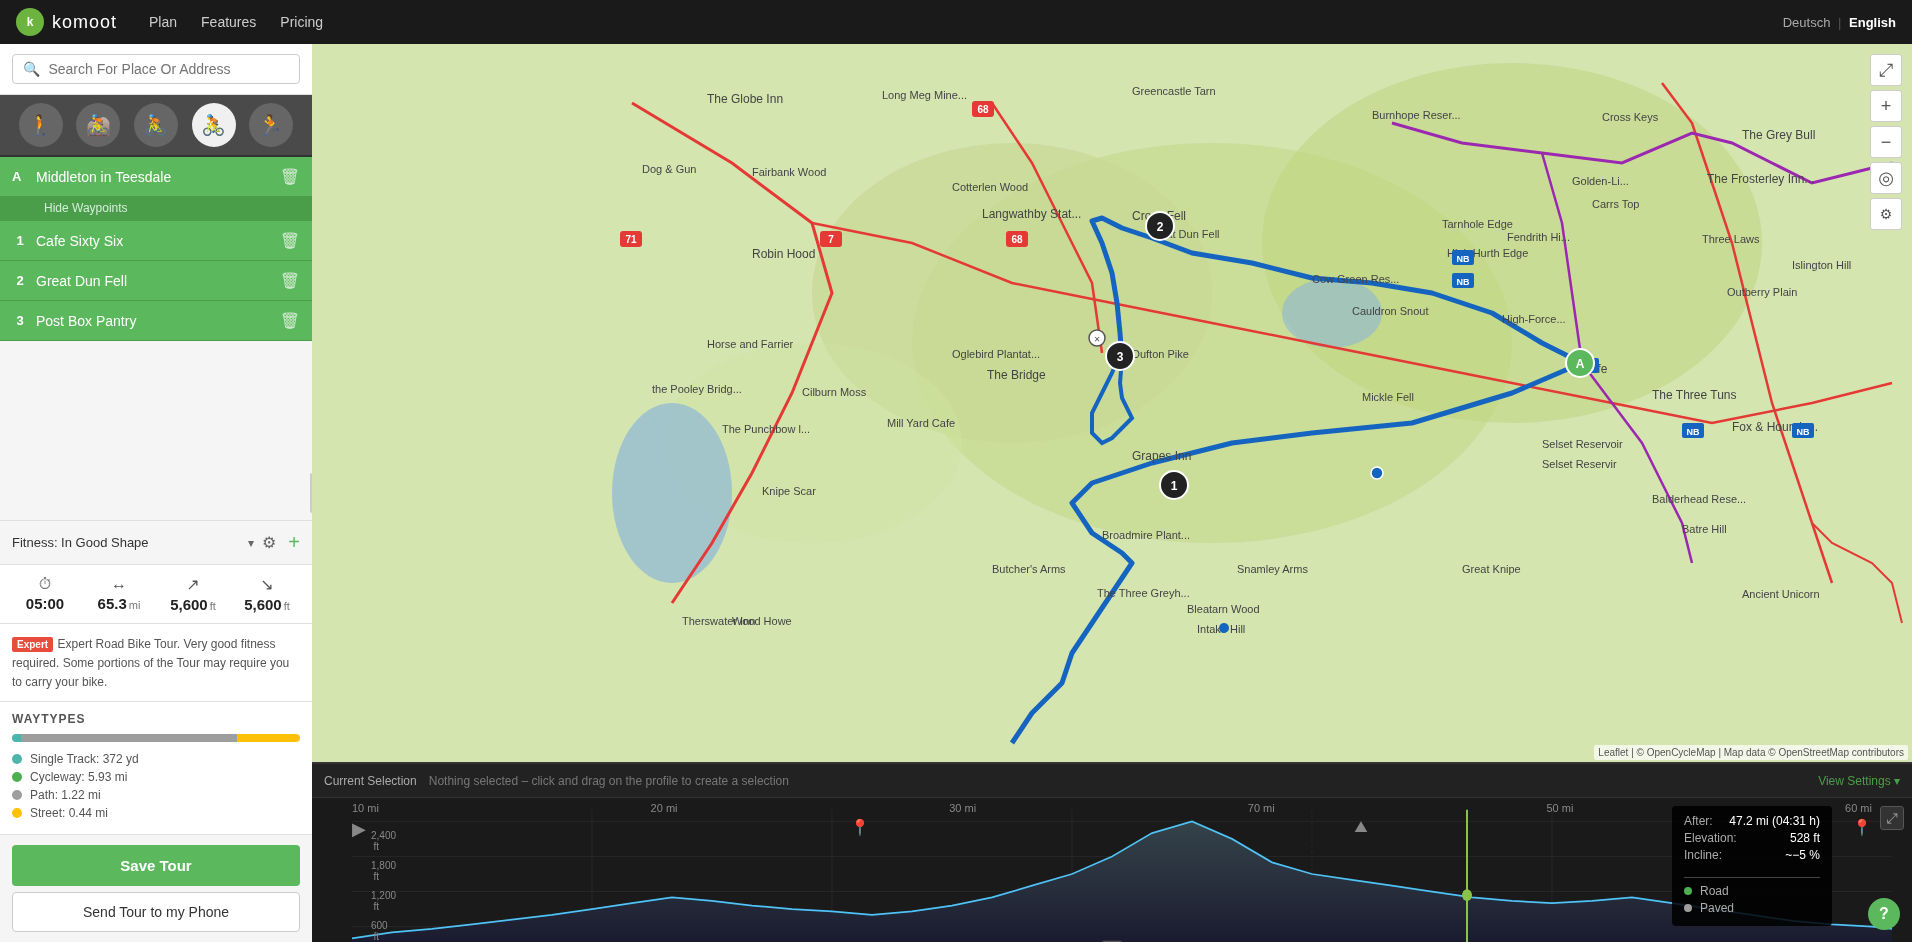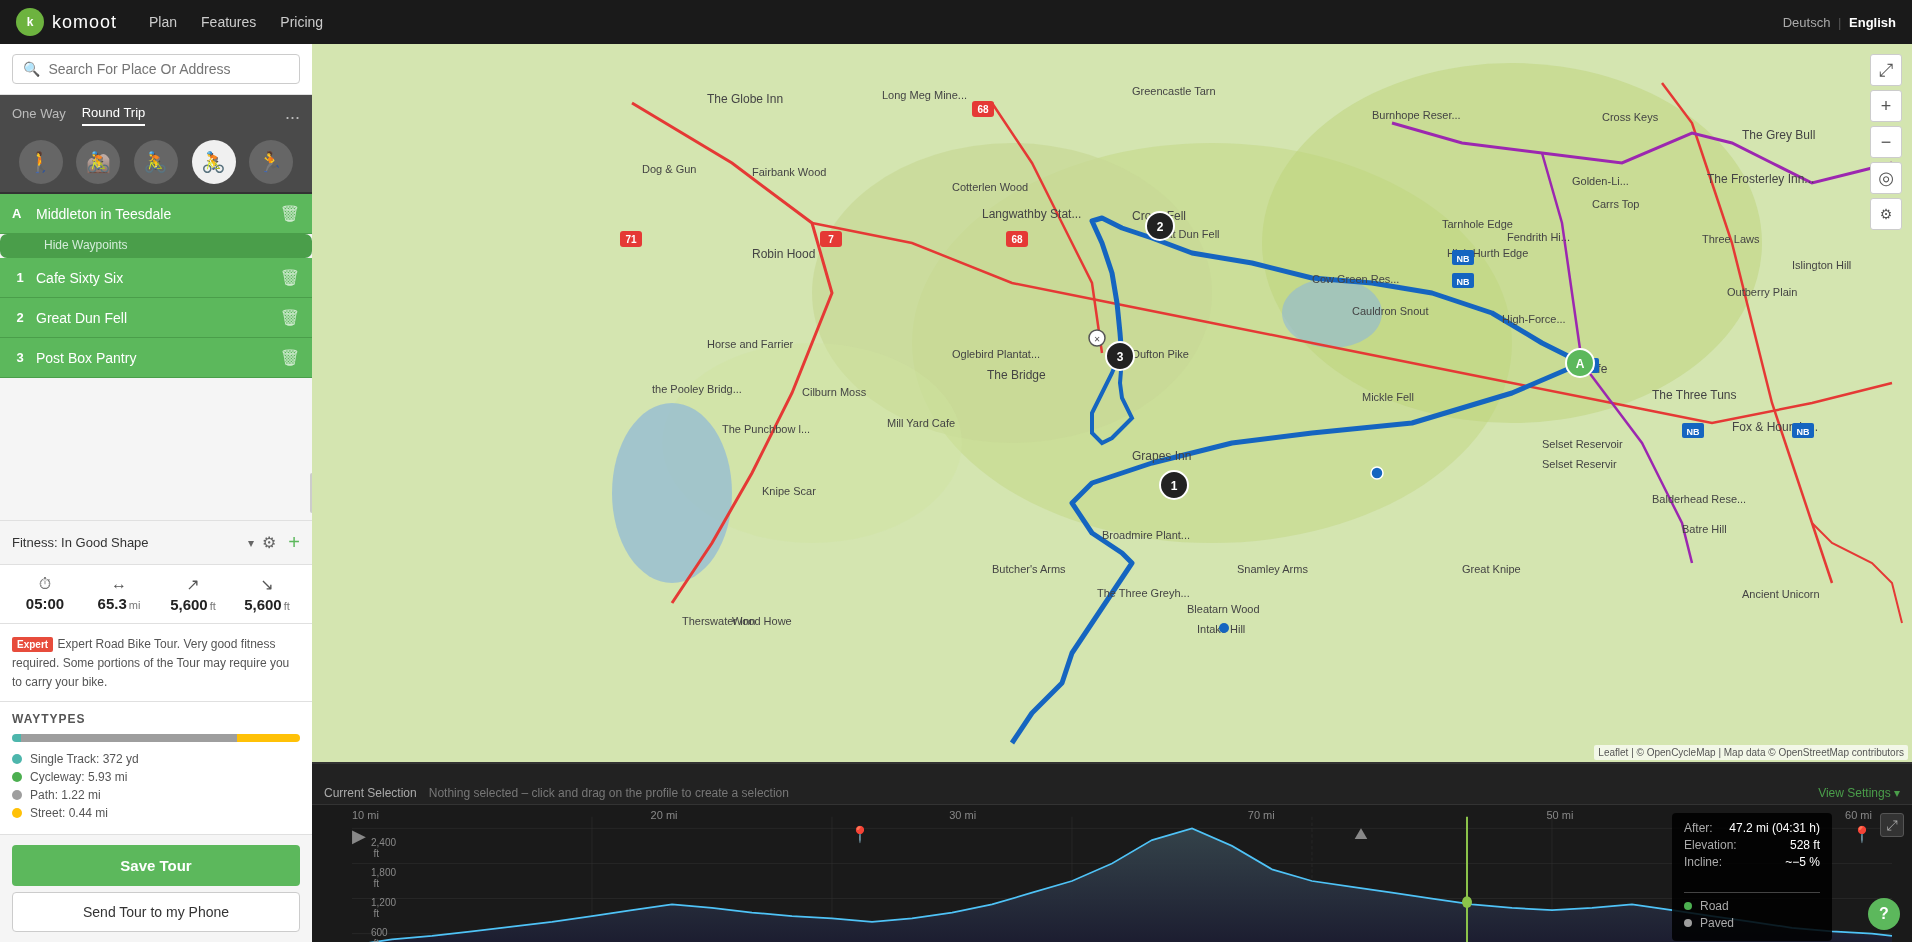--- a/index.html
+++ b/index.html
@@ -146,22 +146,22 @@
       justify-content: center; font-size: 18px; color: #555;
     }
 
     
     #profile-area {
       position: absolute; left: 312px; right: 0; bottom: 0; height: 180px;
       background: #1a1a1a; border-top: 2px solid #333;
     }
 
     #profile-header {
-      display: flex; align-items: flex-end; padding: 4px 12px; background: #222;
-      border-bottom: 1px solid #333; height: 41px;
+      display: flex; align-items: center; padding: 4px 12px; background: #222;
+      border-bottom: 1px solid #333; height: 34px;
     }
     #current-selection-label { color: #aaa; font-size: 12px; margin-right: 12px; }
     #selection-hint { color: #777; font-size: 12px; flex: 1; }
     #view-settings-link { color: #4a9e4a; font-size: 12px; cursor: pointer; }
 
     #profile-chart { position: relative; width: 100%; height: 152px; overflow: hidden; }
     #profile-svg { width: 100%; height: 100%; }
 
     
     #distance-labels {
@@ -241,43 +241,38 @@
 
 <div id="sidebar">
 
   <div id="search-bar">
     <div id="search-input-wrap">
       <span id="search-icon">🔍</span>
       <input type="text" id="search-input" placeholder="Search For Place Or Address" style="">
     </div>
   </div>
 
-  <div id="mode-tabs">
-    <span class="mode-tab">One Way</span>
-    <span class="mode-tab active">Round Trip</span>
-    <span id="mode-more">...</span>
-  </div>
 
   <div id="activity-bar">
     <div class="activity-icon">🚶</div>
     <div class="activity-icon">🚵</div>
     <div class="activity-icon">🚴</div>
     <div class="activity-icon active">🚴</div>
     <div class="activity-icon">🏃</div>
   </div>
 
   <div id="route-section">
 
     <div id="start-point">
       <span id="start-label">A</span>
       <span id="start-name">Middleton in Teesdale</span>
       <button class="wp-delete">🗑</button>
     </div>
 
-    <div style="background:#4a9e4a; padding: 4px 12px 6px 44px; border-radius: 7px;">
+    <div style="background:#4a9e4a; padding: 4px 12px 6px 44px;">
       <button id="hide-waypoints">
         <span id="hide-wp-text">Hide Waypoints</span>
       </button>
     </div>
 
     <div class="waypoint-row">
       <span class="wp-num">1</span>
       <span class="wp-name">Cafe Sixty Six</span>
       <button class="wp-delete">🗑</button>
     </div>
@@ -574,21 +569,21 @@
         <span class="tt-value">47.2 mi (04:31 h)</span>
       </div>
       <div class="tt-row">
         <span class="tt-label">Elevation:</span>
         <span class="tt-value">528 ft</span>
       </div>
       <div class="tt-row">
         <span class="tt-label">Incline:</span>
         <span class="tt-value">~−5 %</span>
       </div>
-      <div style="margin-top:23px;border-top:1px solid #444;padding-top:6px;">
+      <div style="margin-top:15px;border-top:1px solid #444;padding-top:6px;">
         <div class="tt-row">
           <div class="tt-dot" style="background:#4caf50;"></div>
           <span class="tt-label">Road</span>
         </div>
         <div class="tt-row">
           <div class="tt-dot" style="background:#9e9e9e;"></div>
           <span class="tt-label">Paved</span>
         </div>
       </div>
     </div>

